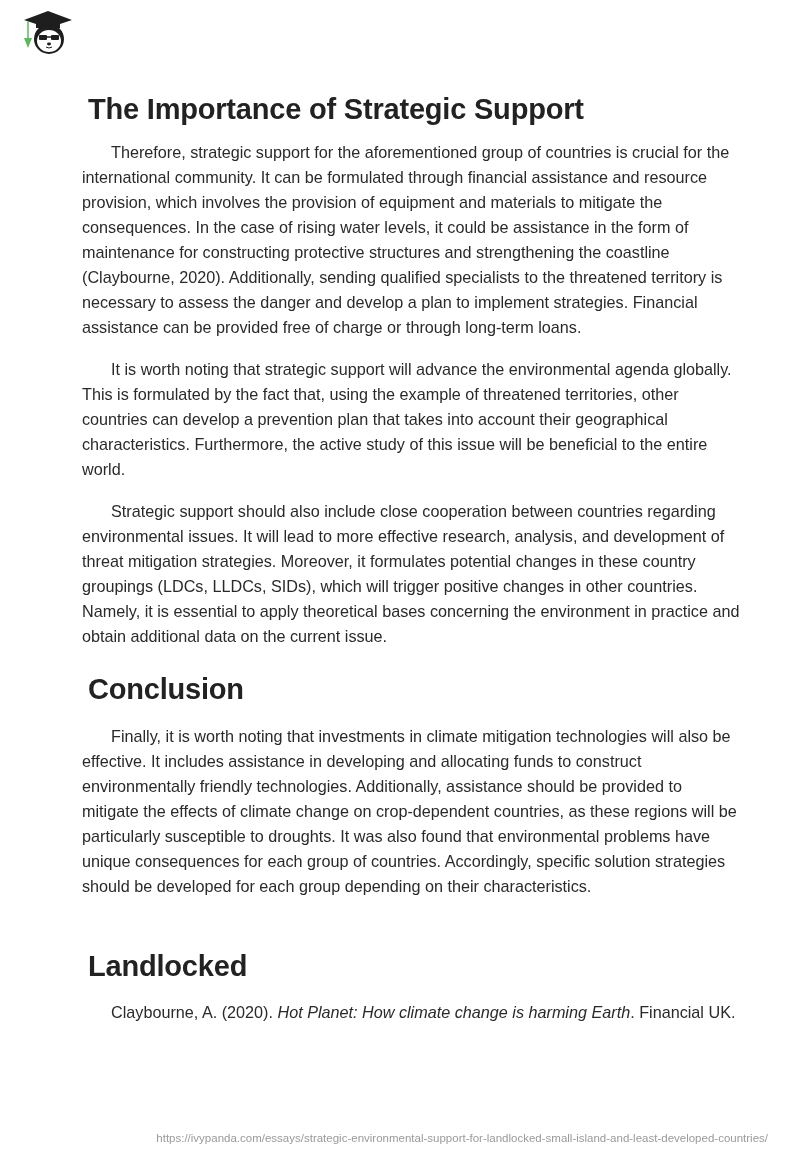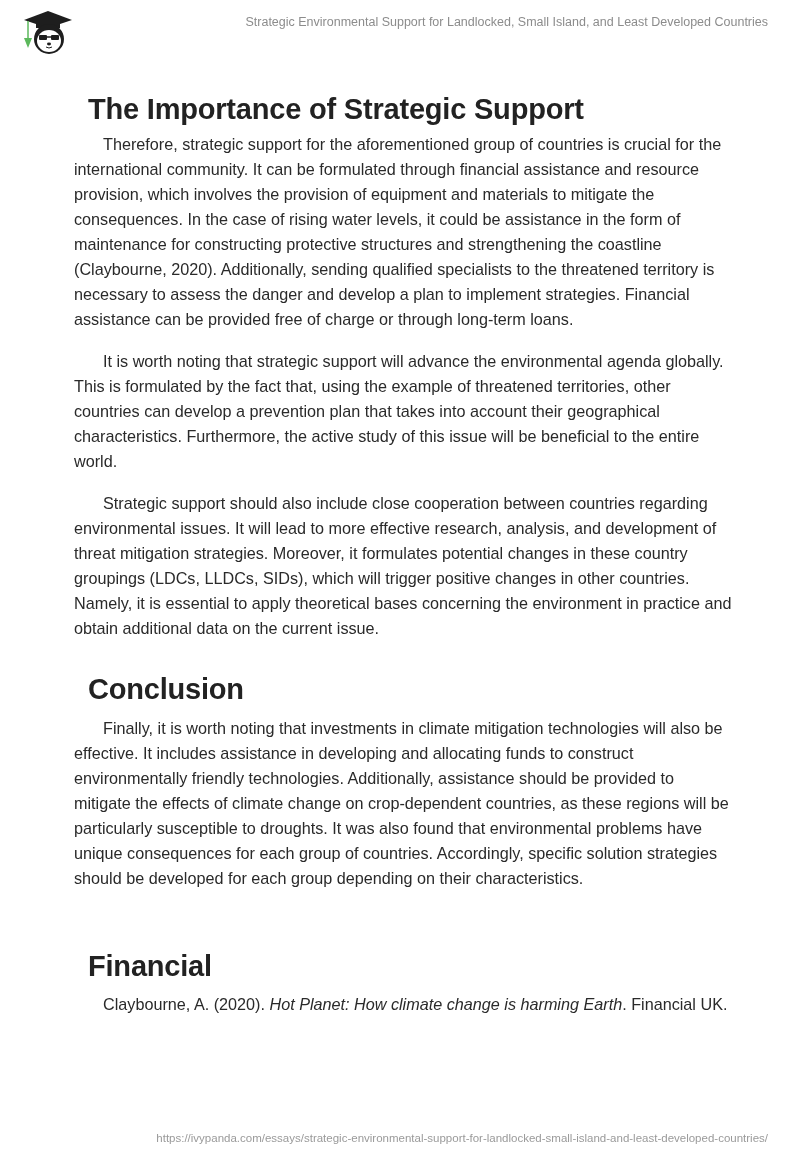--- a/index.html
+++ b/index.html
@@ -5,21 +5,21 @@
     html, body { margin: 0; padding: 0; background: #ffffff; }
     body { width: 800px; height: 1160px; position: relative; overflow: hidden; font-family: "Liberation Sans", sans-serif; color: #222222; }
     .header { position: absolute; top: 0; left: 0; width: 800px; height: 60px; }
     .logo { position: absolute; left: 18px; top: 8px; display: flex; align-items: center; }
     .logo svg { width: 58px; height: 48px; }
     .logo-text { font-family: "DejaVu Serif", serif; font-weight: bold; font-size: 24px; color: #222; margin-left: 4px; letter-spacing: -0.3px; }
     .logo-text sup { font-size: 12px; font-weight: bold; vertical-align: 12px; }
     .doc-title { position: absolute; right: 32px; top: 15px; font-size: 12.5px; color: #8c8c8c; white-space: nowrap; }
     .content { position: absolute; left: 74px; top: 70px; width: 660px; }
     h1 { font-family: "Liberation Sans", sans-serif; font-weight: bold; font-size: 29px; color: #222; margin: 14px; line-height: 44px; letter-spacing: -0.2px; }
-    p { margin: 0; font-size: 16.2px; line-height: 25px; text-indent: 29px; color: #2a2a2a; }
+    p { margin: 8px; font-size: 16.2px; line-height: 25px; text-indent: 29px; color: #2a2a2a; }
     .footer-url { position: absolute; right: 32px; top: 1132px; font-size: 11.5px; color: #9a9a9a; white-space: nowrap; }
     em { }
   </style>
 </head>
 <body>
 
 <div class="header">
   <div class="logo">
     <svg viewBox="0 0 58 48">
 
@@ -33,27 +33,26 @@
       <ellipse cx="31" cy="33" rx="12" ry="11" fill="#ffffff"></ellipse>
 
       <rect x="21" y="27" width="8" height="5" rx="1" fill="#1e1e1e"></rect>
       <rect x="33" y="27" width="8" height="5" rx="1" fill="#1e1e1e"></rect>
       <line x1="29" y1="29" x2="33" y2="29" stroke="#1e1e1e" stroke-width="1.5"></line>
 
       <ellipse cx="31" cy="36" rx="2" ry="1.4" fill="#1e1e1e"></ellipse>
       <path d="M28,39 Q31,41 34,39" stroke="#1e1e1e" stroke-width="1" fill="none"></path>
     </svg>
   </div>
-  <div class="doc-title">Strategic Environmental Support for Landlocked, Small Island, and Least Developed Countries</div>
 </div>
 
 <div class="content">
   <h1 style="position:absolute; top:3px;">The Importance of Strategic Support</h1>
   <p style="position:absolute; top:62px; width:660px;">Therefore, strategic support for the aforementioned group of countries is crucial for the international community. It can be formulated through financial assistance and resource provision, which involves the provision of equipment and materials to mitigate the consequences. In the case of rising water levels, it could be assistance in the form of maintenance for constructing protective structures and strengthening the coastline (Claybourne, 2020). Additionally, sending qualified specialists to the threatened territory is necessary to assess the danger and develop a plan to implement strategies. Financial assistance can be provided free of charge or through long-term loans.</p>
   <p style="position:absolute; top:279px; width:660px;">It is worth noting that strategic support will advance the environmental agenda globally. This is formulated by the fact that, using the example of threatened territories, other countries can develop a prevention plan that takes into account their geographical characteristics. Furthermore, the active study of this issue will be beneficial to the entire world.</p>
   <p style="position:absolute; top:421px; width:660px;">Strategic support should also include close cooperation between countries regarding environmental issues. It will lead to more effective research, analysis, and development of threat mitigation strategies. Moreover, it formulates potential changes in these country groupings (LDCs, LLDCs, SIDs), which will trigger positive changes in other countries. Namely, it is essential to apply theoretical bases concerning the environment in practice and obtain additional data on the current issue.</p>
   <h1 style="position:absolute; top:583px;">Conclusion</h1>
   <p style="position:absolute; top:646px; width:660px;">Finally, it is worth noting that investments in climate mitigation technologies will also be effective. It includes assistance in developing and allocating funds to construct environmentally friendly technologies. Additionally, assistance should be provided to mitigate the effects of climate change on crop-dependent countries, as these regions will be particularly susceptible to droughts. It was also found that environmental problems have unique consequences for each group of countries. Accordingly, specific solution strategies should be developed for each group depending on their characteristics.</p>
-  <h1 style="position:absolute; top:860px;">Financial</h1>
+  <h1 style="position:absolute; top:860px;">Landlocked</h1>
   <p style="position:absolute; top:922px; width:660px;"><span>Claybourne, A. (2020). </span><em>Hot Planet: How climate change is harming Earth</em><span>. Financial UK.</span></p>
 </div>
 
 <div class="footer-url">https://ivypanda.com/essays/strategic-environmental-support-for-landlocked-small-island-and-least-developed-countries/</div>
 
 </body></html>

